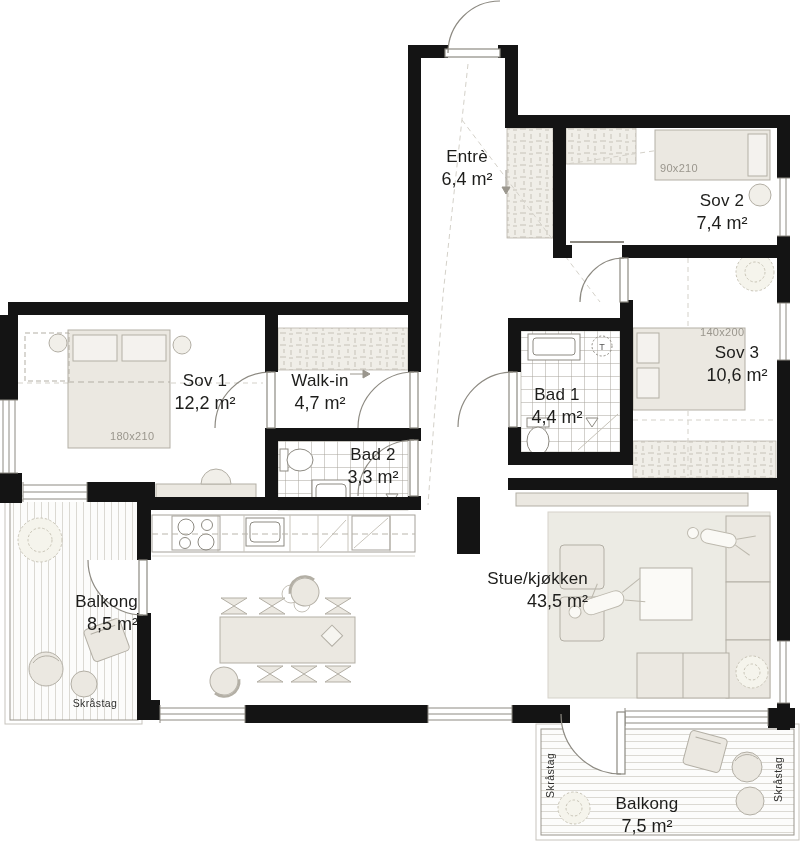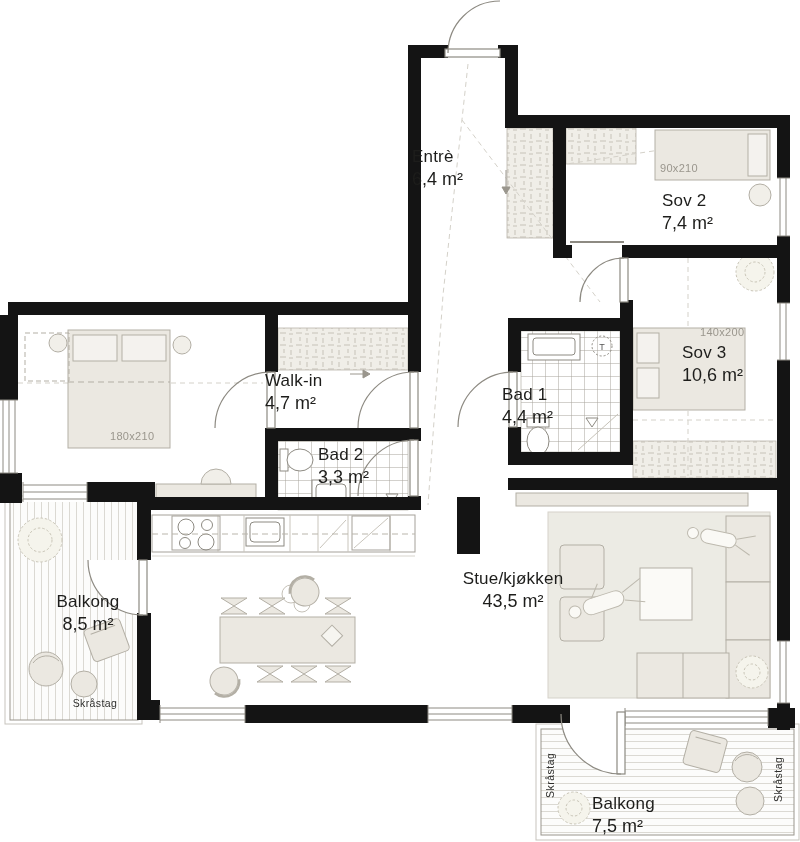--- a/index.html
+++ b/index.html
@@ -1,24 +1,24 @@
 <!DOCTYPE html>
 <html><head>
 <meta charset="utf-8">
 <style>
   html,body { margin:0; padding:0; background:#ffffff; }
   .canvas {
     position:relative; width:800px; height:842px; background:#fff;
     font-family:"Liberation Sans", sans-serif; overflow:hidden;
   }
   .canvas svg { position:absolute; left:0; top:0; }
-  .rlabel { position:absolute; text-align:left; color:#1d1d1b; line-height:1.3; }
+  .rlabel { position:absolute; text-align:center; color:#1d1d1b; line-height:1.3; }
   .rlabel .rname { display:block; font-size:17px; letter-spacing:.2px; }
   .rlabel .rarea { display:block; font-size:18px; }
-  .rlabel.left { text-align:center; }
+  .rlabel.left { text-align:right; }
   .dim { position:absolute; font-size:11px; color:#9a968d; letter-spacing:.3px; }
   .note { position:absolute; font-size:10.5px; color:#2e2e2c; letter-spacing:.4px; }
   .vtext { position:absolute; writing-mode:vertical-rl; transform:rotate(180deg);
            font-size:10.5px; color:#2e2e2c; letter-spacing:.5px; height:56px; }
 </style>
 </head>
 <body>
 
 <div class="canvas">
 <svg width="800" height="842" viewBox="0 0 800 842">
@@ -323,20 +323,24 @@
   <span class="rarea">6,4 m²</span>
 </div>
 <div class="rlabel" style="left:662px; top:190px; width:120px;">
   <span class="rname">Sov 2</span>
   <span class="rarea">7,4 m²</span>
 </div>
 <div class="rlabel" style="left:682px; top:342px; width:110px;">
   <span class="rname">Sov 3</span>
   <span class="rarea">10,6 m²</span>
 </div>
+<div class="rlabel" style="left:150px; top:370px; width:110px;">
+  <span class="rname">Sov 1</span>
+  <span class="rarea">12,2 m²</span>
+</div>
 <div class="rlabel" style="left:265px; top:370px; width:110px;">
   <span class="rname">Walk-in</span>
   <span class="rarea">4,7 m²</span>
 </div>
 <div class="rlabel" style="left:502px; top:384px; width:110px;">
   <span class="rname">Bad 1</span>
   <span class="rarea">4,4 m²</span>
 </div>
 <div class="rlabel" style="left:318px; top:444px; width:110px;">
   <span class="rname">Bad 2</span>

